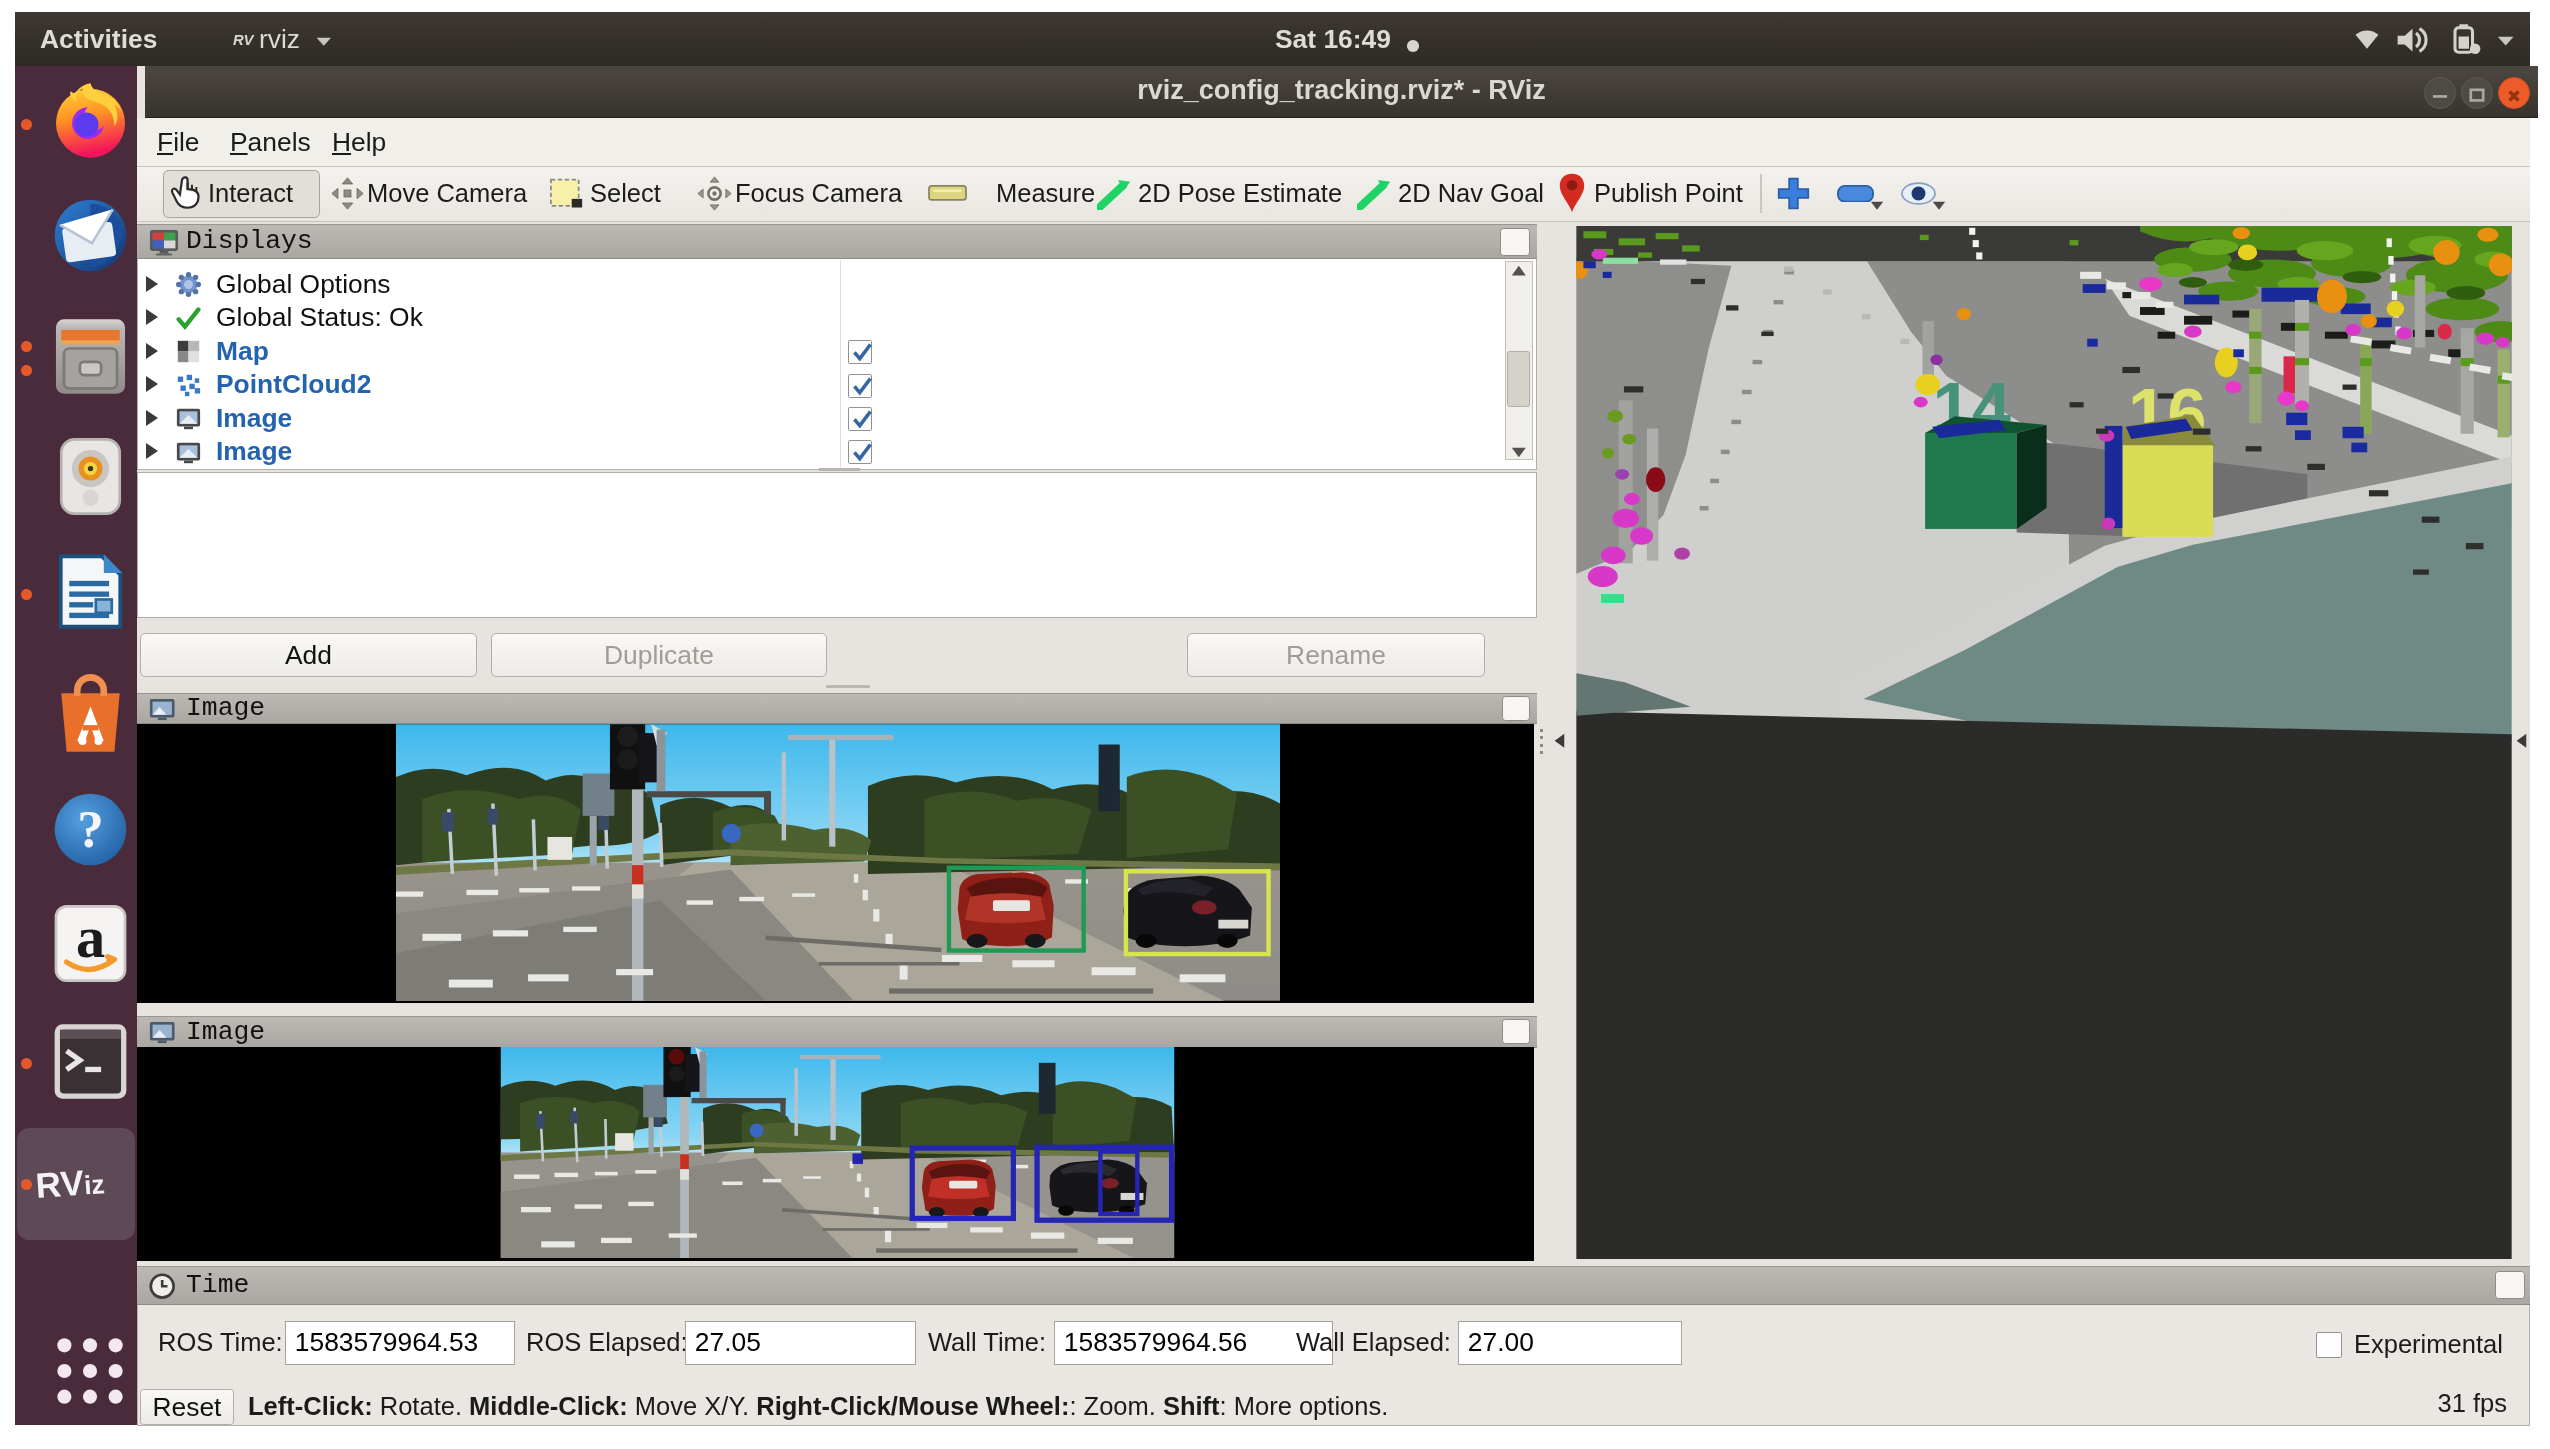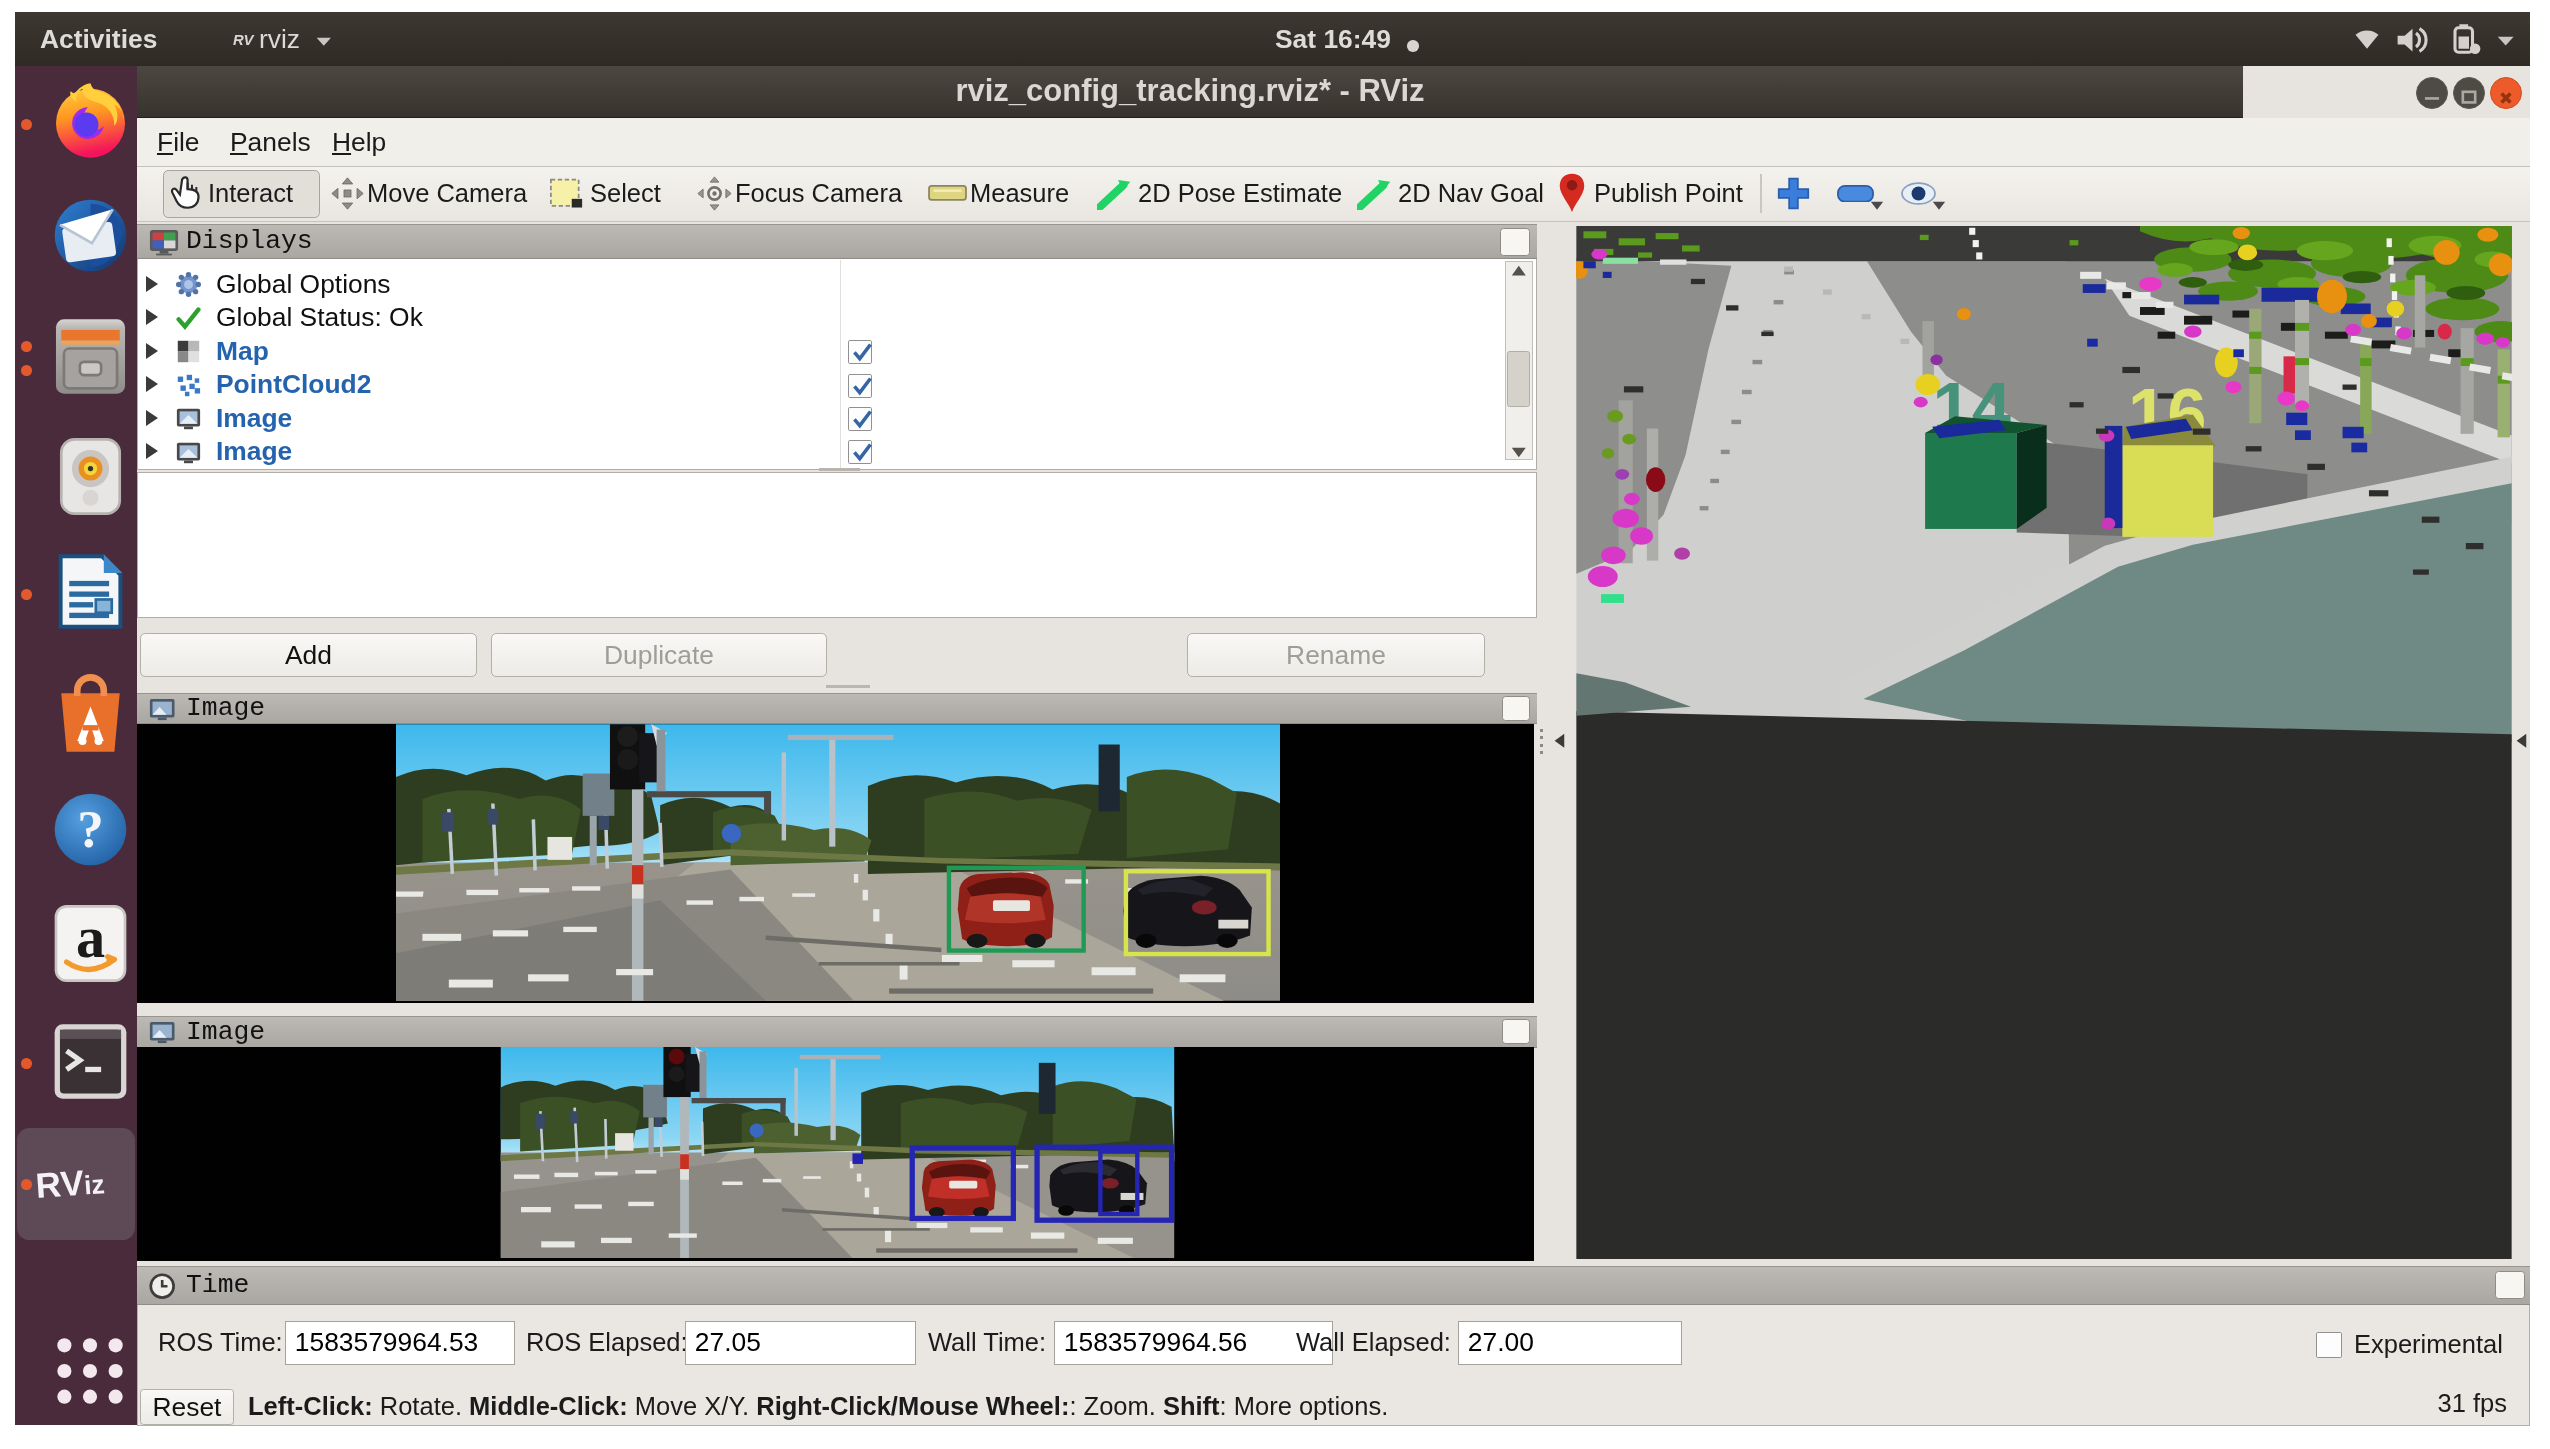--- a/index.html
+++ b/index.html
@@ -9,23 +9,23 @@
 
 #topbar { left:15px; top:12.3px; width:2515px; height:54px;
   background:linear-gradient(#3d3831,#2e2a24); color:#e4e2df; }
 #topbar .itm { position:absolute; top:0; height:54px; line-height:54px; font-size:26.4px; }
 
 #dock { left:15px; top:66px; width:122px; height:1359px; background:#4a2b3b; }
 .dkdot { position:absolute; width:10.6px; height:10.6px; border-radius:50%; background:#e4592c; left:6.2px; }
 .dkic { position:absolute; left:33px; width:85px; height:85px; }
 
 #win { left:137px; top:66px; width:2393px; height:1359px; background:#e7e4df; }
-#titlebar { left:0; top:0; width:2106px; height:52px;
+#titlebar { left:8px; top:0; width:2393px; height:52px;
   background:linear-gradient(#4c4740,#37332d); border-bottom:0.9px solid #232019;
-  color:#dbd8d3; font-weight:bold; font-size:31px; text-align:center; line-height:49px; }
+  color:#dbd8d3; font-weight:bold; font-size:27px; text-align:center; line-height:49px; }
 .winbtn { position:absolute; top:10.6px; width:32px; height:32px; border-radius:50%;
   background:#4e4a44; border:0.9px solid #5f5a53; }
 #menubar { left:0; top:52px; width:2393px; height:49px; background:#f1efea;
   border-bottom:0.9px solid #c6c3bd; }
 #menubar span { position:absolute; top:0; line-height:48px; font-size:26.4px; color:#1b1b1b; }
 #toolbar { left:0; top:101px; width:2393px; height:55px;
   background:linear-gradient(#f4f2ee,#e9e6e1); border-bottom:0.9px solid #c6c3bd; }
 .tbtxt { position:absolute; top:0; line-height:53px; font-size:25.5px; color:#1b1b1b; white-space:nowrap; }
 
 .phead { position:absolute; background:linear-gradient(#bcb9b5,#aaa7a3); border-top:0.9px solid #989590; border-bottom:0.9px solid #8f8c88;font-family:Liberation Mono, monospace; }
@@ -246,21 +246,21 @@
             <path d="M39 20 l-6 -5 v10 z"></path>
         </g>
         <circle cx="20" cy="20" r="7" fill="none" stroke="#757069" stroke-width="3"></circle>
         <circle cx="20" cy="20" r="2.5" fill="#757069"></circle>
       </svg>
       <span class="tbtxt" style="left:598px;">Focus Camera</span>
       <svg class="abs" style="left:791px;top:17.6px;" width="39" height="17.6" viewBox="0 0 44 20">
         <rect x="1" y="1" width="42" height="16" rx="3" fill="#ddd582" stroke="#8a8560" stroke-width="2"></rect>
         <rect x="6" y="5" width="32" height="3" fill="#f2ecb0"></rect>
       </svg>
-      <span class="tbtxt" style="left:833px;">Measure</span>
+      <span class="tbtxt" style="left:859px;">Measure</span>
       <svg class="abs" style="left:960px;top:10.6px;" width="35" height="32" viewBox="0 0 40 36">
         <path d="M2 34 L30 8" stroke="#1fd465" stroke-width="9" stroke-linecap="round"></path>
         <path d="M24 2 L38 4 L30 14 Z" fill="#1fd465"></path>
       </svg>
       <span class="tbtxt" style="left:1001px;">2D Pose Estimate</span>
       <svg class="abs" style="left:1220px;top:10.6px;" width="35" height="32" viewBox="0 0 40 36">
         <path d="M2 34 L30 8" stroke="#1fd465" stroke-width="9" stroke-linecap="round"></path>
         <path d="M24 2 L38 4 L30 14 Z" fill="#1fd465"></path>
       </svg>
       <span class="tbtxt" style="left:1261px;">2D Nav Goal</span>

